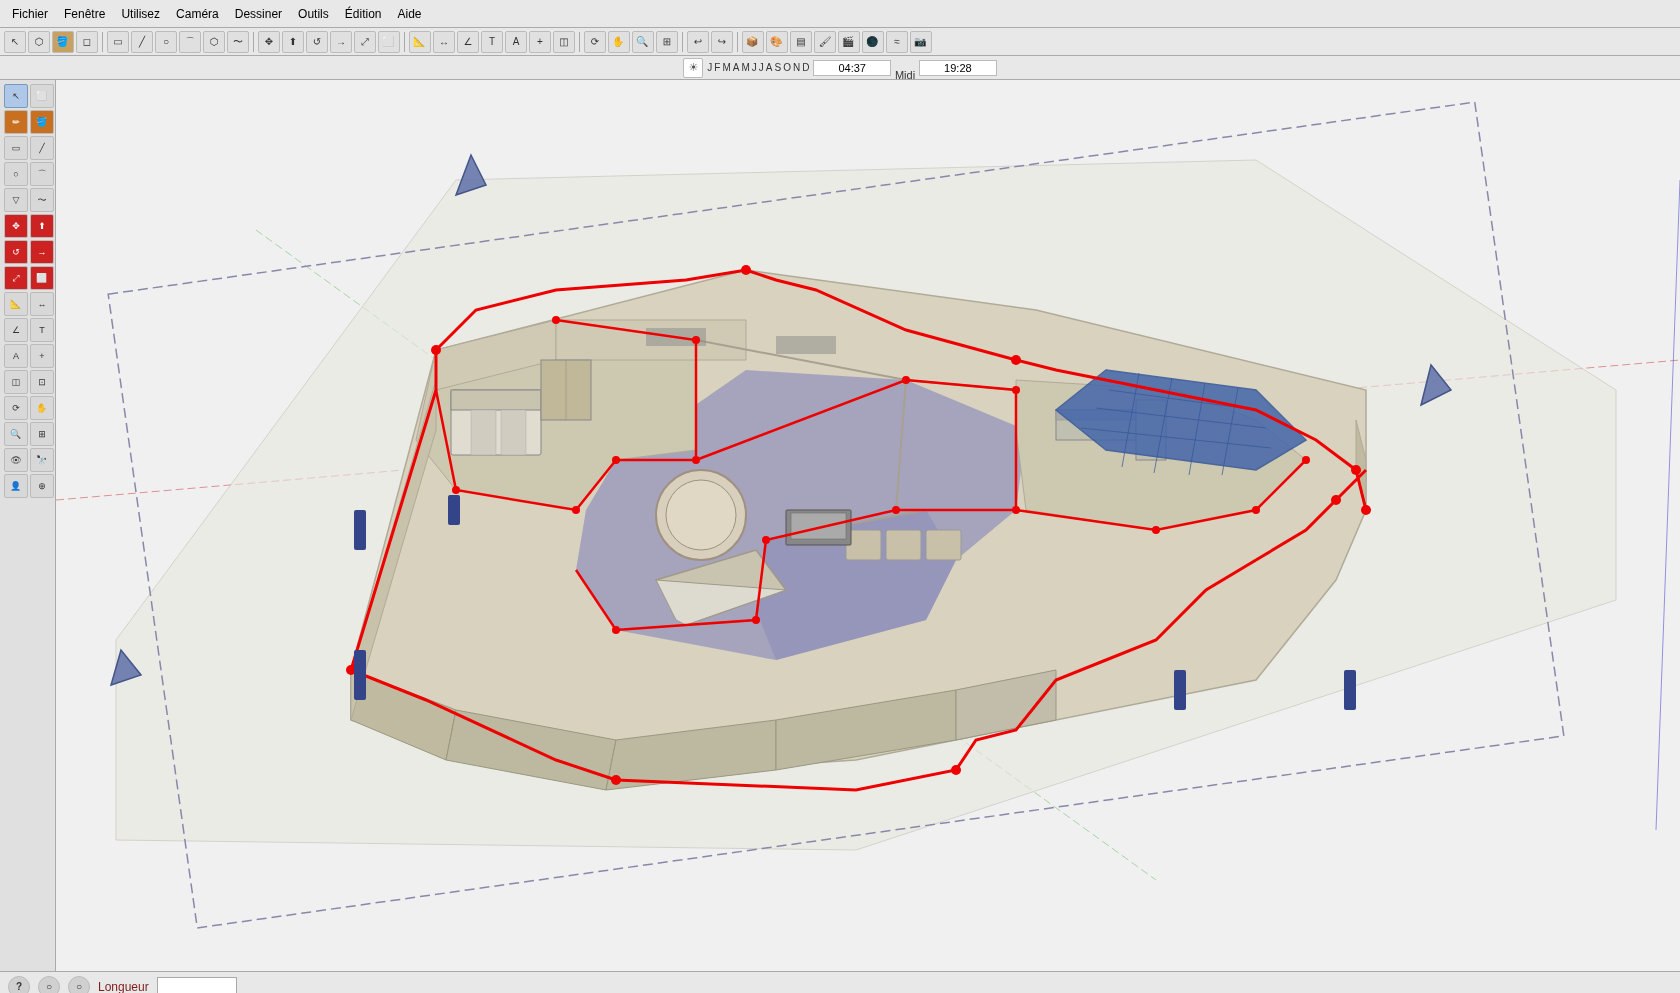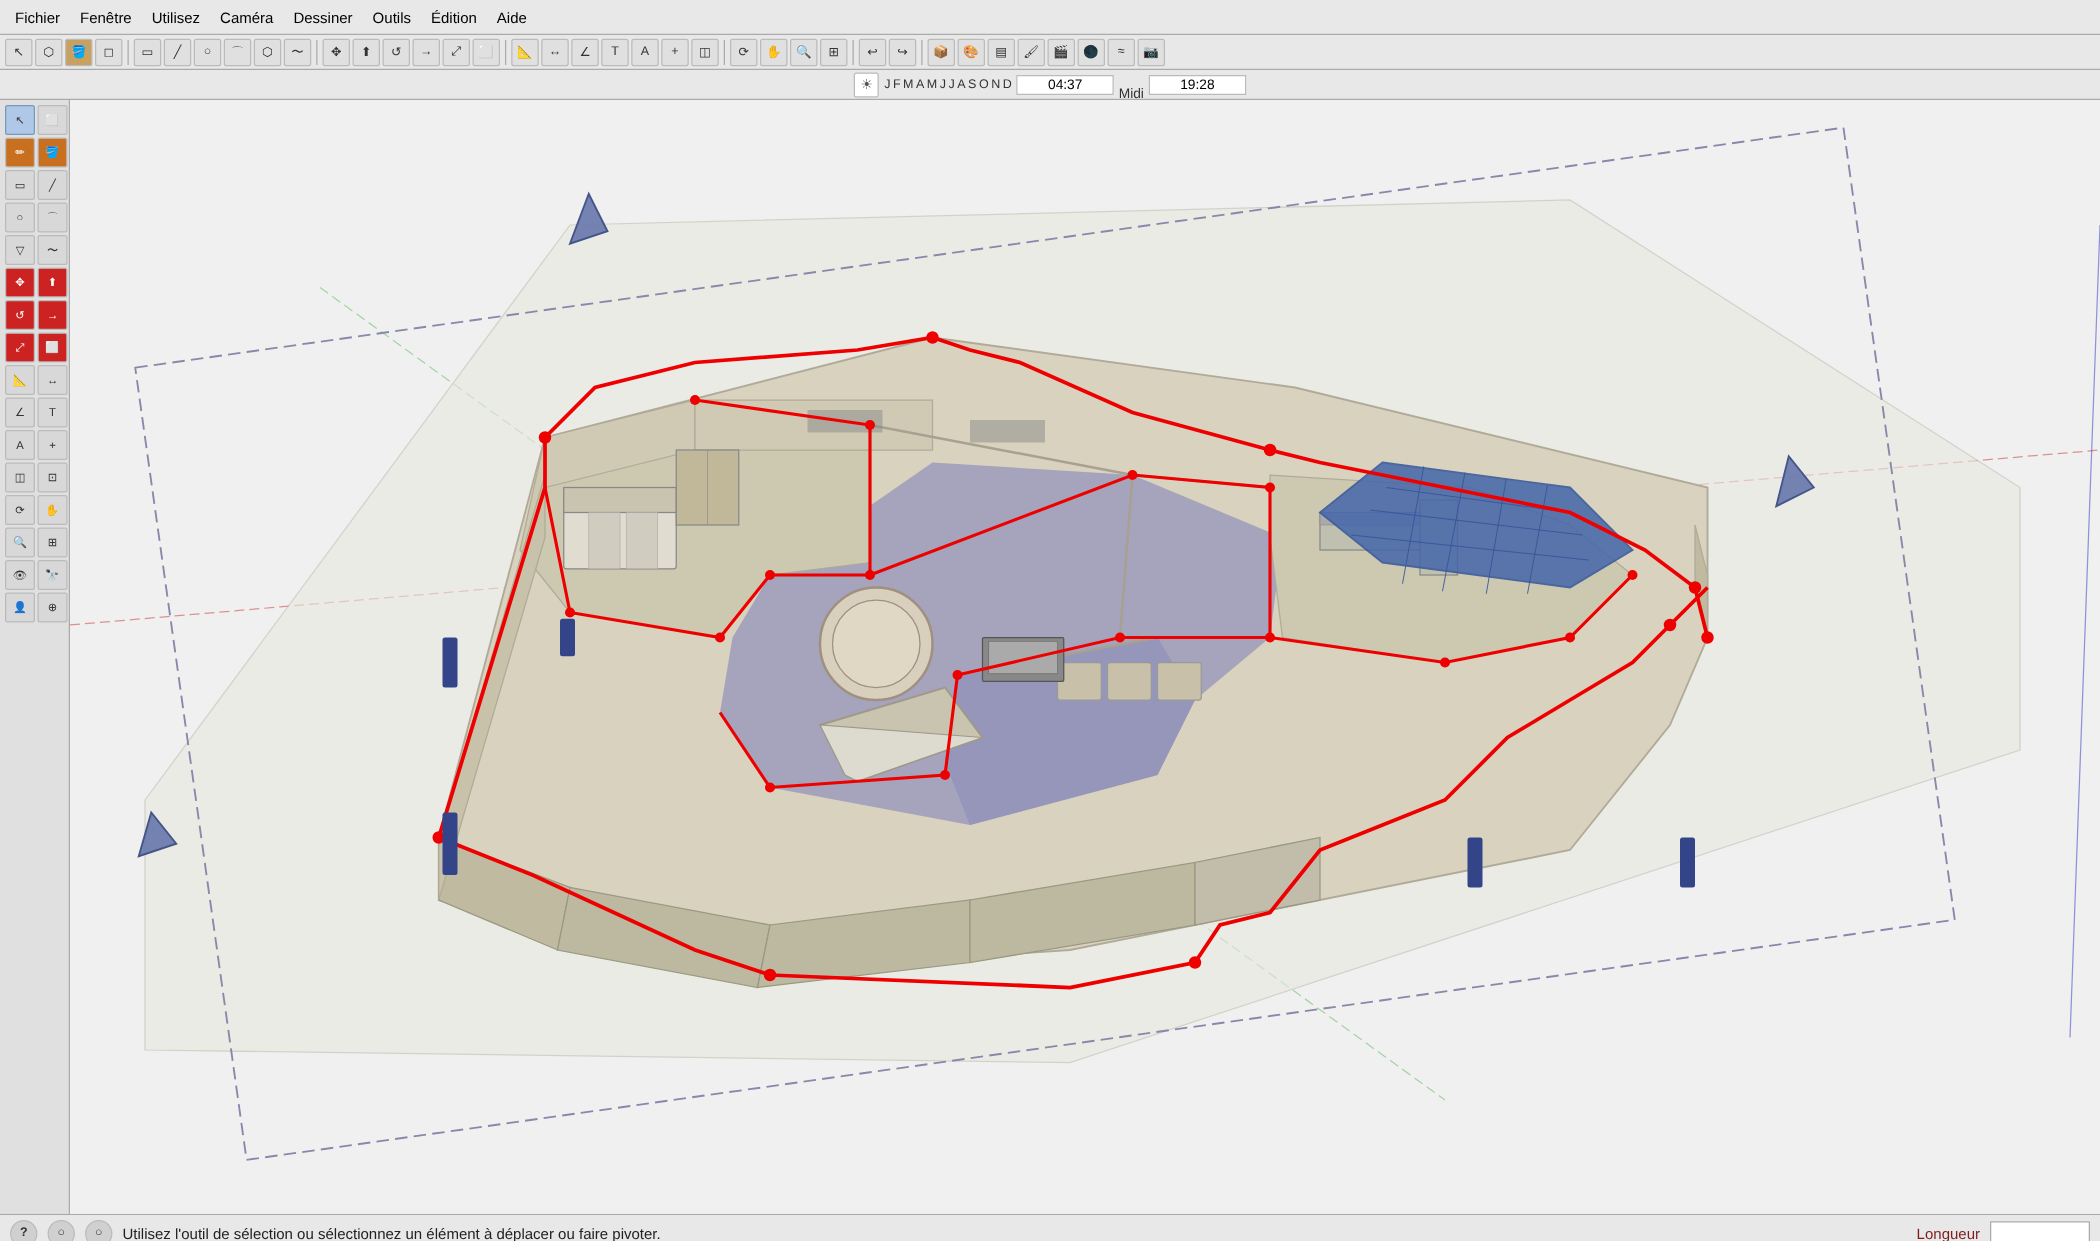--- a/index.html
+++ b/index.html
@@ -483,16 +483,15 @@
       <polygon points="65,570 55,605 85,595" fill="#6677aa" opacity="0.9"></polygon>
       <polygon points="65,570 55,605 85,595" fill="none" stroke="#445588" stroke-width="1.5"></polygon>
     </svg>
   </div>
 </div>
 
 <div id="status-bar">
   <div class="status-btn">?</div>
   <div class="status-btn">○</div>
   <div class="status-btn">○</div>
-  <span class="status-text">Utilisez l'outil de sélection ou sélectionnez un élément à déplacer ou faire pivoter.</span>
   <span class="longueur-label">Longueur</span>
   <input class="longueur-input" type="text" value="" style="">
 </div>
 
 </body></html>

